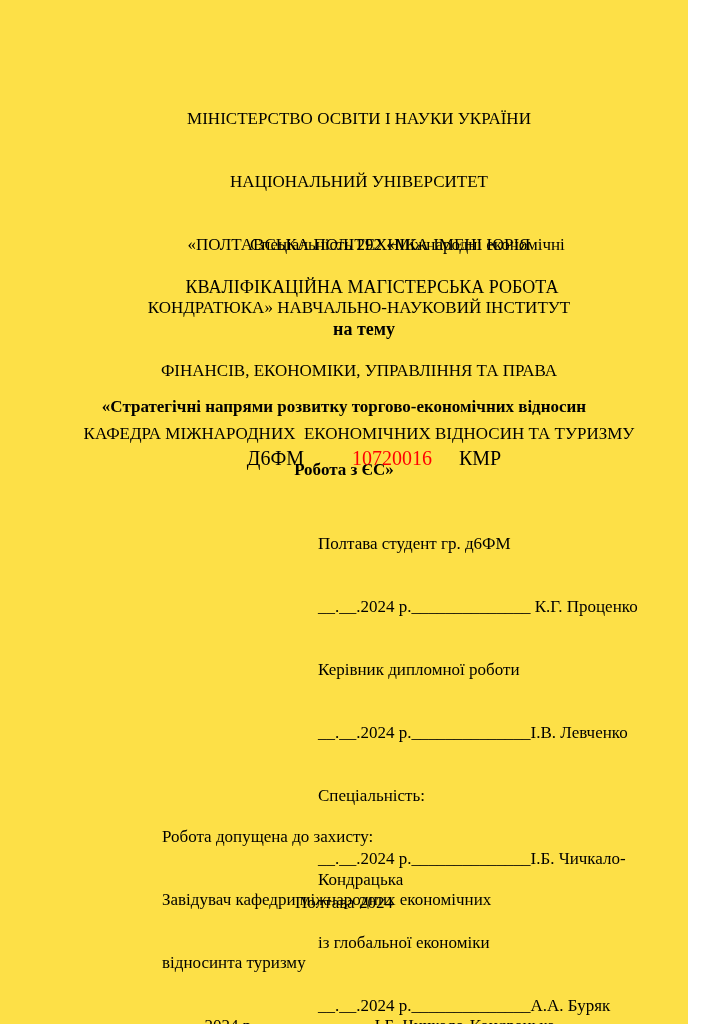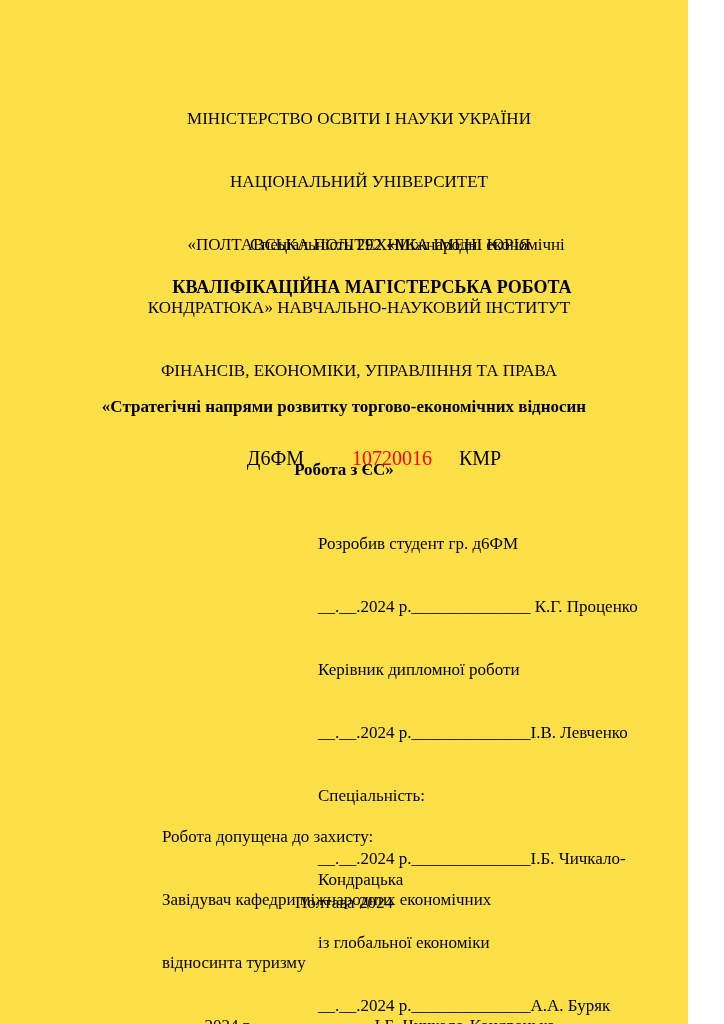--- a/index.html
+++ b/index.html
@@ -37,21 +37,21 @@
     text-align: left;
   }
   .type-heading {
     top: 275px;
     left: 16px;
     right: 0;
     text-align: center;
     padding-left: 40px;
     font-size: 18px;
     line-height: 24px;
-    font-weight: bold;
+    font-weight: normal;
   }
   .on-topic {
     top: 317px;
     left: 0;
     right: 0;
     text-align: center;
     padding-left: 40px;
     font-size: 18px;
     line-height: 24px;
     font-weight: bold;
@@ -100,40 +100,42 @@
 <body>
 
 <div class="page">
 
   <div class="abs header-block">
     <div>МІНІСТЕРСТВО ОСВІТИ І НАУКИ УКРАЇНИ</div>
     <div>НАЦІОНАЛЬНИЙ УНІВЕРСИТЕТ</div>
     <div>«ПОЛТАВСЬКА ПОЛІТЕХНІКА ІМЕНІ ЮРІЯ</div>
     <div>КОНДРАТЮКА» НАВЧАЛЬНО-НАУКОВИЙ ІНСТИТУТ</div>
     <div>ФІНАНСІВ, ЕКОНОМІКИ, УПРАВЛІННЯ ТА ПРАВА</div>
+    <div>КАФЕДРА МІЖНАРОДНИХ  ЕКОНОМІЧНИХ ВІДНОСИН ТА ТУРИЗМУ</div>
   </div>
 
   <div class="abs specialty-block">
     <div>Спеціальність 292 «Міжнародні економічні</div>
   </div>
 
   <div class="abs type-heading">КВАЛІФІКАЦІЙНА МАГІСТЕРСЬКА РОБОТА</div>
 
+  <div class="abs on-topic">на тему</div>
 
   <div class="abs topic-title">
     <div>«Стратегічні напрями розвитку торгово-економічних відносин</div>
     <div>Робота з ЄС»</div>
   </div>
 
   <div class="abs code-line">
     <span>Д6ФМ</span><span class="code-number" style="color: rgb(255, 0, 0);">10720016</span><span>КМР</span>
   </div>
 
   <div class="abs sig-block">
-    <div>Розробив студент гр. д6ФМ</div>
+    <div>Полтава студент гр. д6ФМ</div>
     <div>__.__.2024 р.______________ К.Г. Проценко</div>
     <div>Керівник дипломної роботи</div>
     <div>__.__.2024 р.______________І.В. Левченко</div>
     <div>Спеціальність:</div>
     <div>__.__.2024 р.______________І.Б. Чичкало-Кондрацька</div>
     <div>із глобальної економіки</div>
     <div>__.__.2024 р.______________А.А. Буряк</div>
     
     
     

